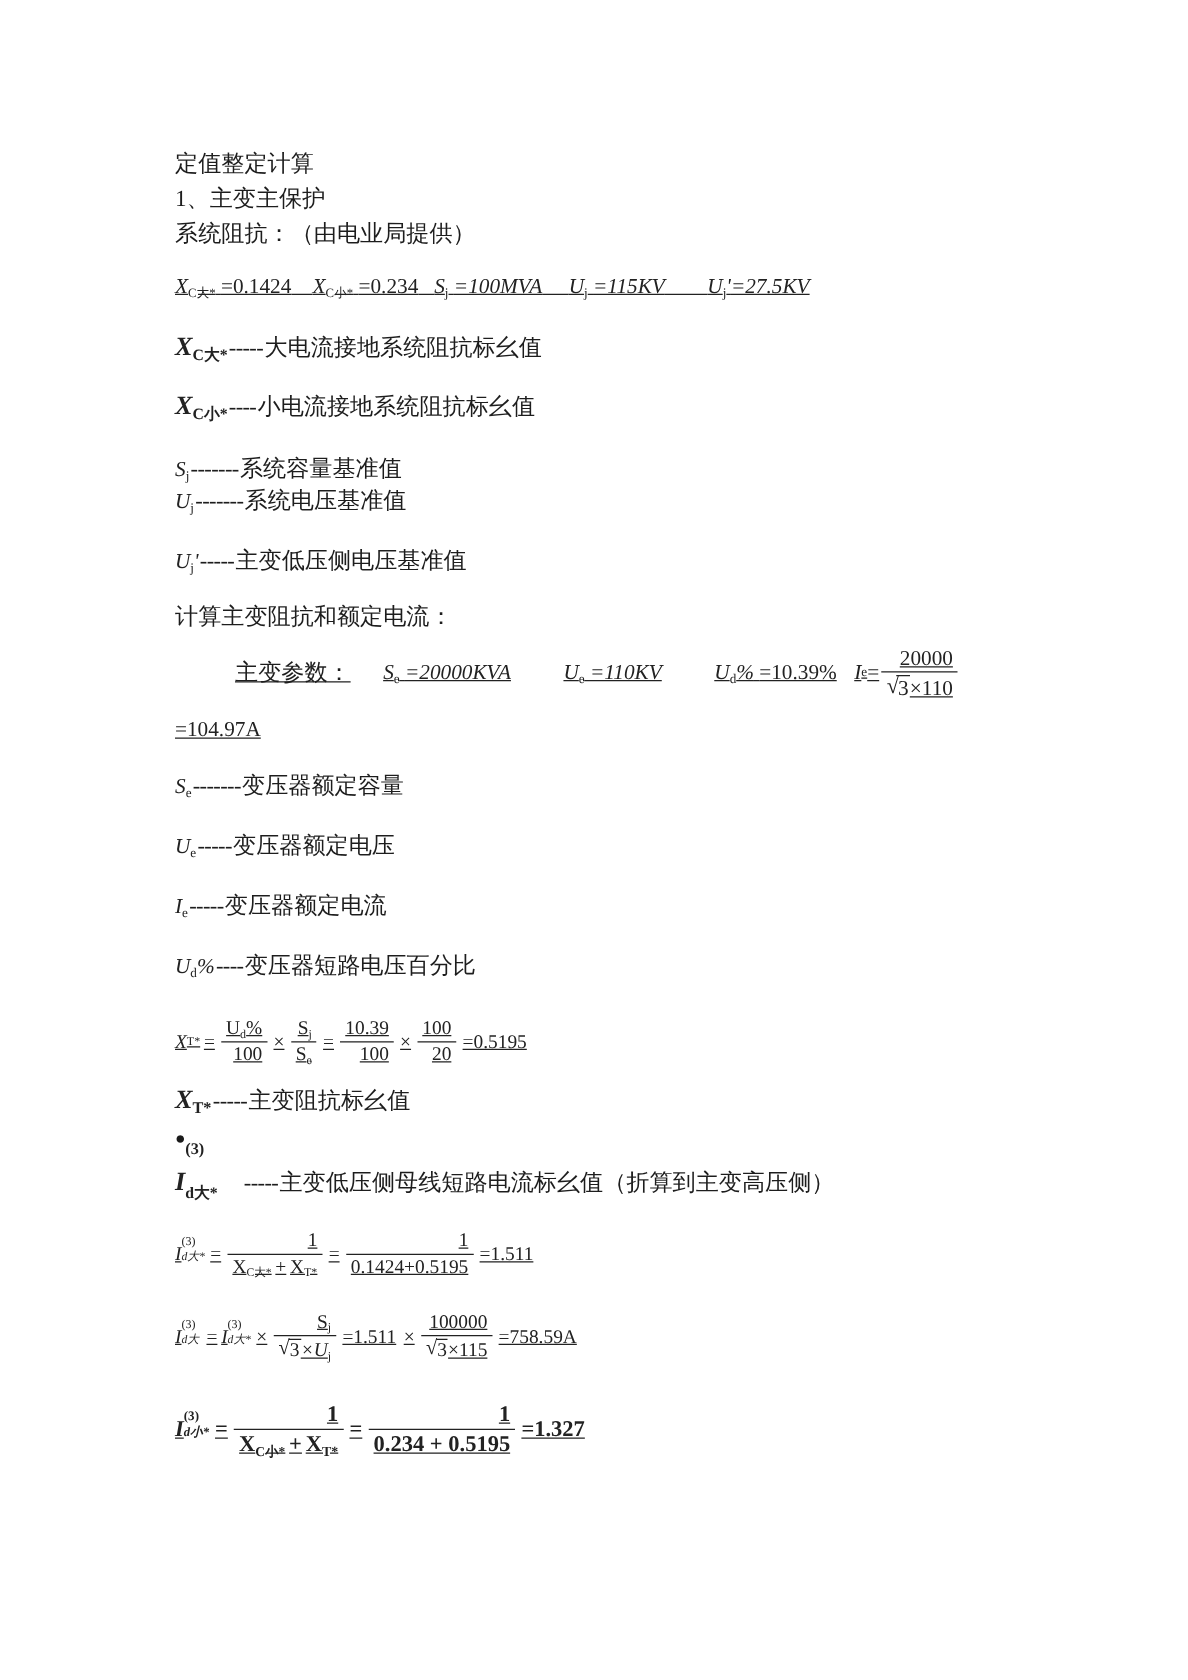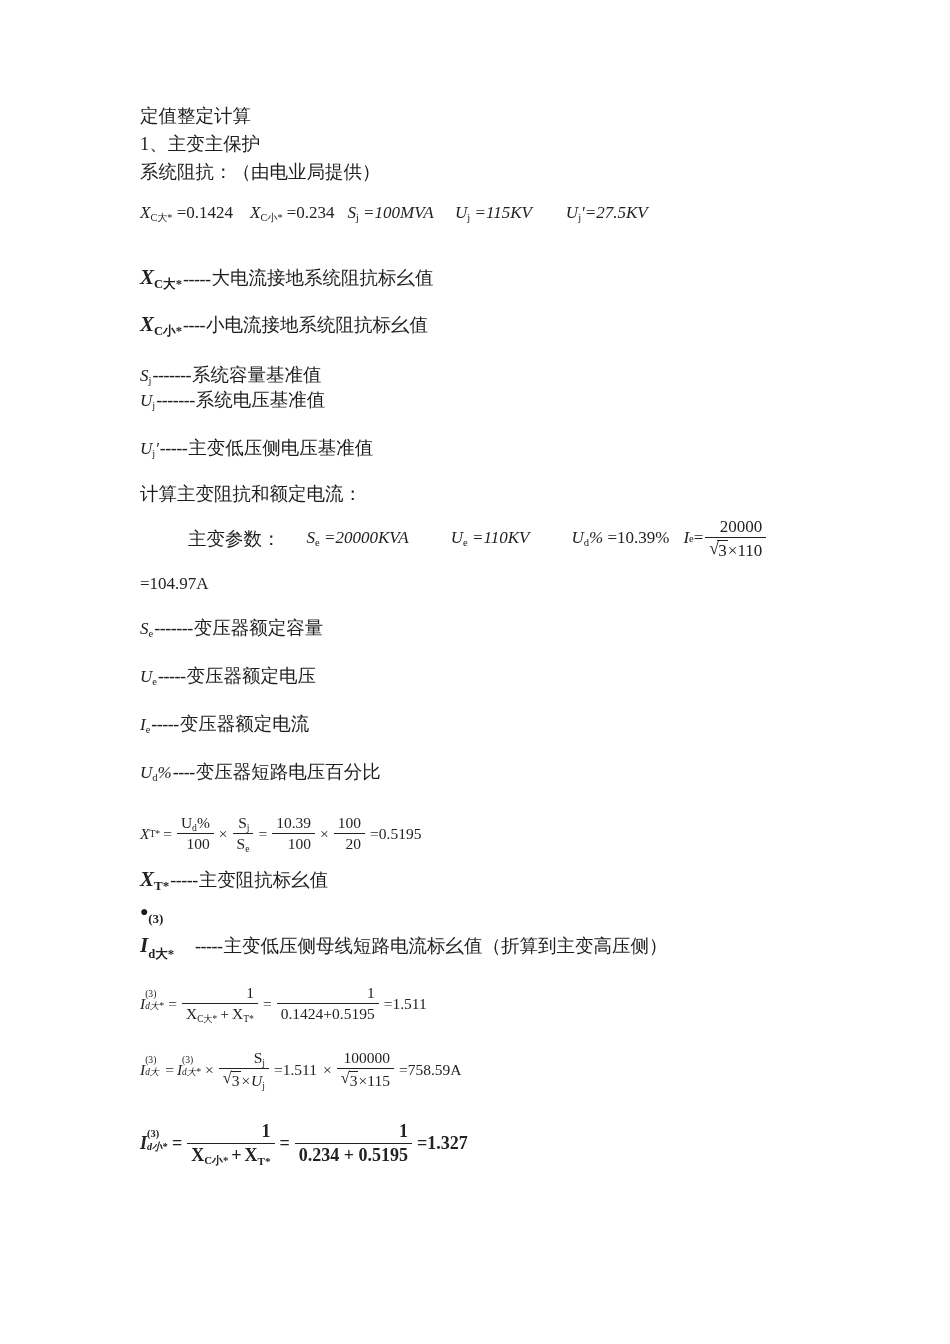--- a/index.html
+++ b/index.html
@@ -12,38 +12,39 @@
     width: 950px;
     height: 1344px;
     background: #ffffff;
     overflow: hidden;
     font-family: "Liberation Serif", "DejaVu Serif", serif;
     color: #1a1a1a;
   }
   .content {
     position: absolute;
     left: 140px;
-    top: 102px;
+    top: 118px;
     width: 720px;
   }
 
   
   .txt {
     font-size: 18.5px;
     line-height: 28px;
     white-space: nowrap;
     color: #1d1d1d;
   }
 
   
   .math {
     font-size: 17px;
     line-height: 1.1;
     white-space: nowrap;
     color: #222222;
+    text-decoration: underline;
   }
   .math .var {
     font-style: italic;
     font-family: "Liberation Serif", "DejaVu Serif", serif;
   }
   .mathup { font-style: normal; }
   sub, sup {
     font-size: 0.62em;
     line-height: 0;
     font-style: normal;
@@ -152,21 +153,21 @@
       &nbsp;
       <span class="var">S</span><sub>j</sub>
       <span class="var">=100MVA</span>
       &nbsp;&nbsp;&nbsp;
       <span class="var">U</span><sub>j</sub>
       <span class="var">=115KV</span>
       &nbsp;&nbsp;&nbsp;&nbsp;&nbsp;&nbsp;
       <span class="var">U</span><sub>j</sub><span class="var">'</span><span class="var">=27.5KV</span>
     </div>
 
-    <div class="defrow" style="margin-top:42px;align-items:flex-end;">
+    <div class="defrow" style="margin-top:26px;">
       <span class="defsym big"><span>X</span><sub class="cjk-sub">C大*</sub></span>
       <span class="defdash">-----</span>
       <span class="defdesc">大电流接地系统阻抗标幺值</span>
     </div>
 
     <div class="defrow" style="margin-top:22px;">
       <span class="defsym big"><span>X</span><sub class="cjk-sub">C小*</sub></span>
       <span class="defdash">----</span>
       <span class="defdesc">小电流接地系统阻抗标幺值</span>
     </div>

